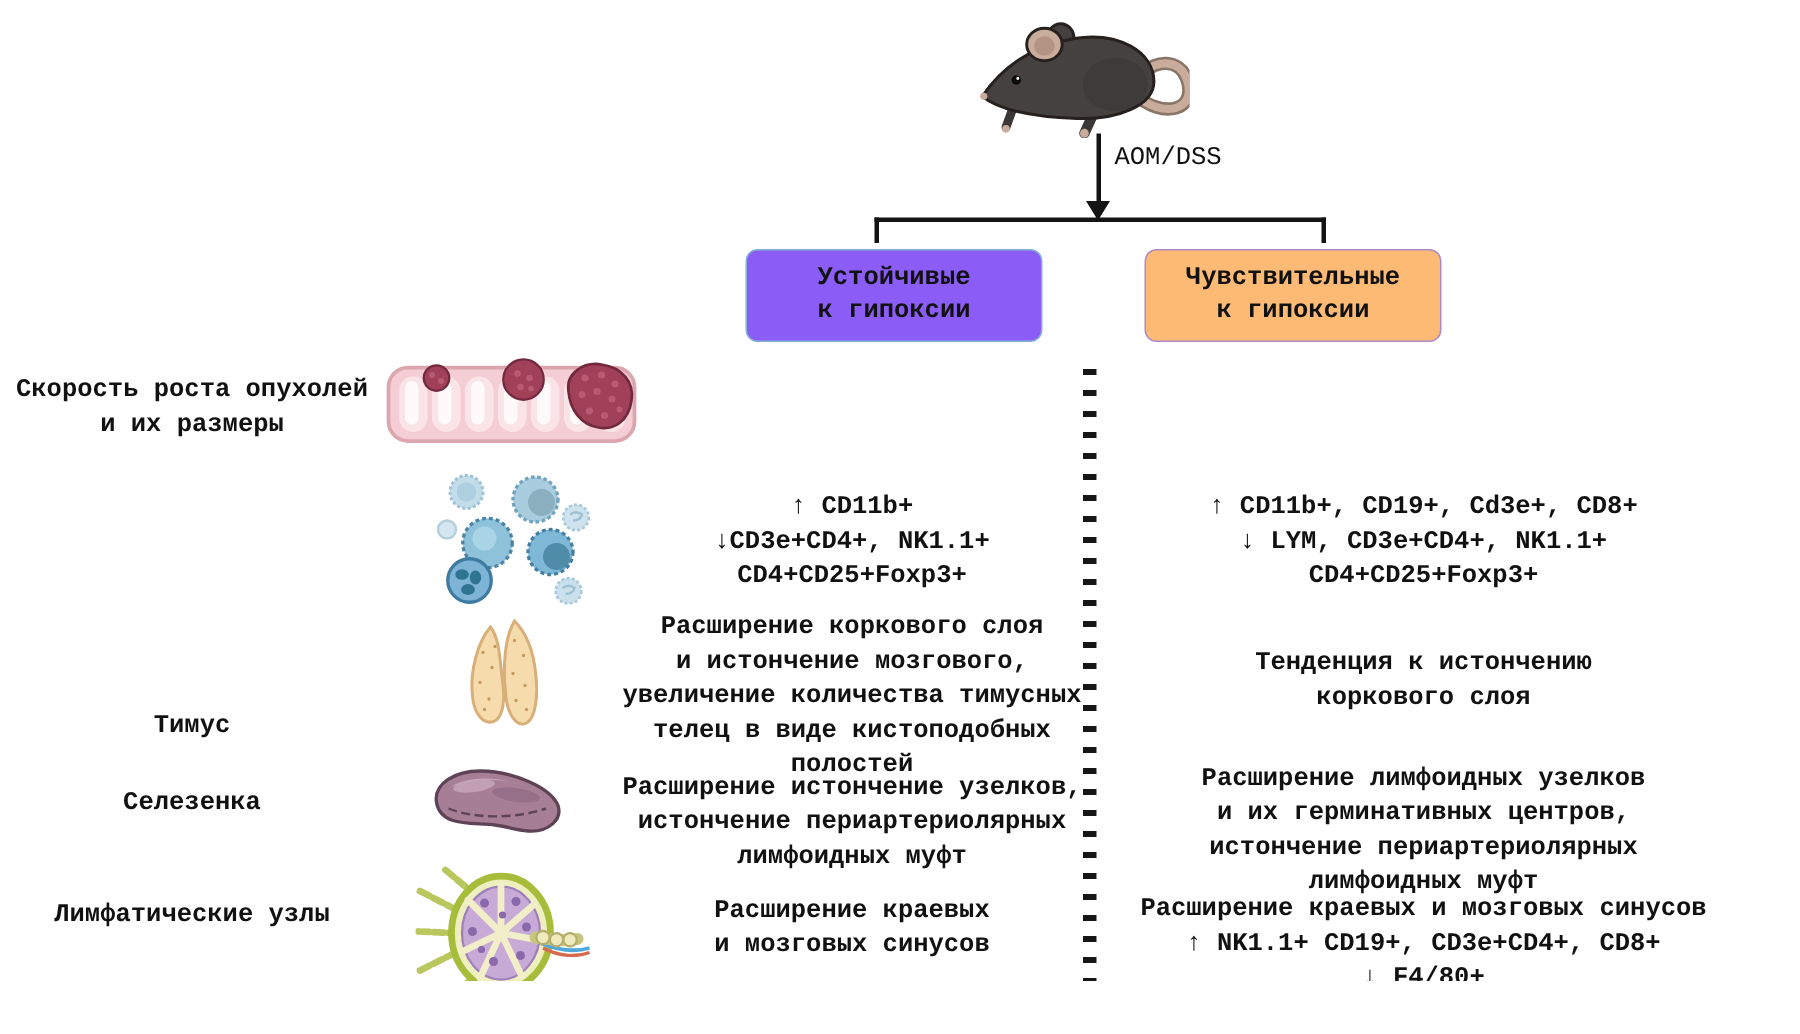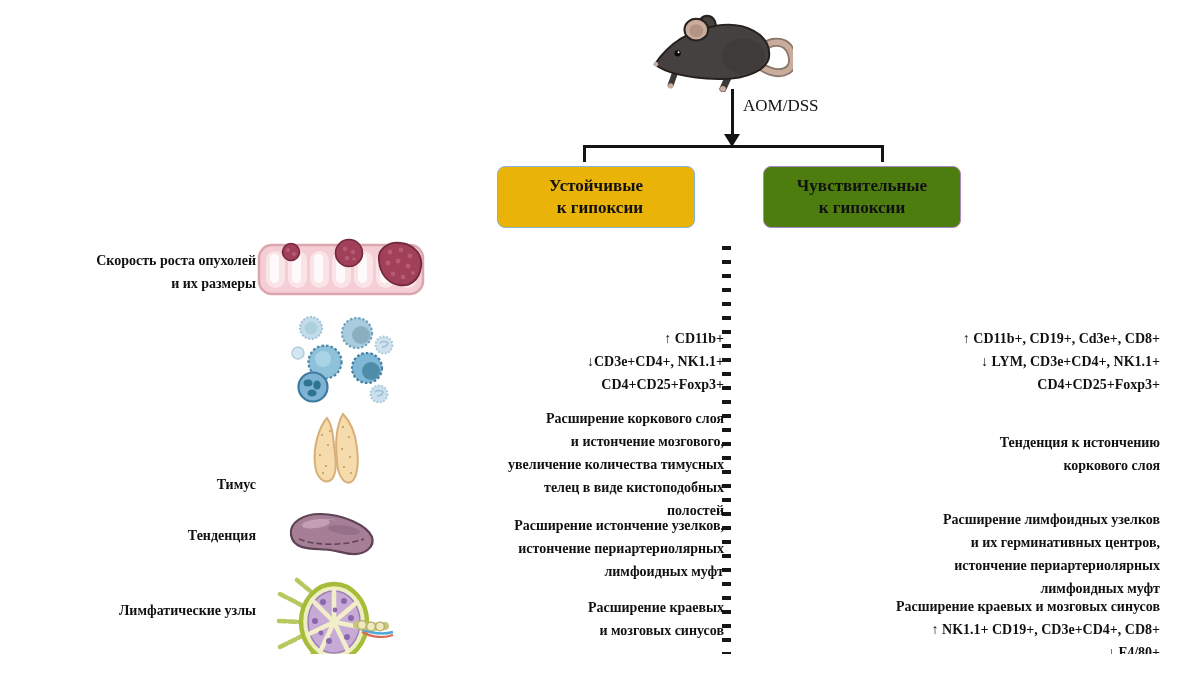--- a/index.html
+++ b/index.html
@@ -1,22 +1,22 @@
 <!DOCTYPE html>
 <html lang="ru"><head>
 <meta charset="utf-8">
 <style>
   html,body{margin:0;padding:0;background:#fff;}
   #canvas{
     position:relative;width:1200px;height:654px;background:#fff;overflow:hidden;
-    font-family:Liberation Serif, serif;color:#111;
+    font-family:Liberation Mono, monospace;color:#111;
   }
   .cell{
-    position:absolute;font-weight:bold;font-size:14px;line-height:23px;
-    text-align:right;white-space:pre-line;color:#111;
+    position:absolute;font-weight:bold;font-size:17px;line-height:23px;
+    text-align:center;white-space:pre-line;color:#111;
   }
   .label-col{left:0;width:256px;}
   .mid-col{left:412px;width:312px;}
   .right-col{left:738px;width:422px;}
   
   .r1-label{top:249px;} .r1-mid{top:247px;} .r1-right{top:247px;}
   .r2-label{top:330px;} .r2-mid{top:327px;} .r2-right{top:327px;}
   .r3-label{top:444px;margin-top:29px;} .r3-mid{top:407px;} .r3-right{top:431px;}
   .r4-label{top:524px;} .r4-mid{top:514px;} .r4-right{top:508px;}
   .r5-label{top:599px;} .r5-mid{top:596px;} .r5-right{top:595px;}
@@ -73,23 +73,23 @@
   </div>
 
   <div class="arrow-line"></div>
   <div class="arrow-head"></div>
   <div class="treatment-label">AOM/DSS</div>
 
   <div class="bracket-h"></div>
   <div class="bracket-tick-l"></div>
   <div class="bracket-tick-r"></div>
 
-  <div class="group-box group-resistant" style="background: #eab308; border-color: rgb(132, 179, 212); text-align: right;">Устойчивые
+  <div class="group-box group-resistant" style="background: #8b5cf6; border-color: rgb(132, 179, 212); text-align: right;">Устойчивые
 к гипоксии</div>
-  <div class="group-box group-sensitive" style="background: #4d7c0f; border-color: rgb(173, 137, 199);">Чувствительные
+  <div class="group-box group-sensitive" style="background: #fdba74; border-color: rgb(173, 137, 199);">Чувствительные
 к гипоксии</div>
 
   <div class="divider-dashed"></div>
 
   <div class="cell label-col r1-label">Скорость роста опухолей
 и их размеры</div>
   <div class="icon-box i1">
     <svg viewBox="0 0 168 64" xmlns="http://www.w3.org/2000/svg" aria-hidden="true">
       <rect x="2" y="8" width="164" height="49" rx="13" fill="#f4ced4" stroke="#dca6af" stroke-width="2.5"></rect>
       <g fill="#fae4e7">
@@ -187,21 +187,21 @@
     </svg>
   </div>
   <div class="cell right-col r3-right">Тенденция к истончению
 коркового слоя</div>
   <div class="cell mid-col r3-mid">Расширение коркового слоя
 и истончение мозгового,
 увеличение количества тимусных
 телец в виде кистоподобных
 полостей</div>
 
-  <div class="cell label-col r4-label">Тенденция</div>
+  <div class="cell label-col r4-label">Селезенка</div>
   <div class="icon-box i4">
     <svg viewBox="0 0 92 50" xmlns="http://www.w3.org/2000/svg" aria-hidden="true">
       <path d="M5 25 C3 12 18 4 34 4 C56 4 81 15 86 27 C89 36 80 45 66 44 C58 43.5 52 41 44 40 C30 38 8 42 5 25 Z" fill="#a67f96" stroke="#5e4356" stroke-width="2.2"></path>
       <path d="M14 15 C24 8 44 7 60 13 C48 8 26 9 14 15 Z" fill="#c9a8ba"></path>
       <ellipse cx="30" cy="14" rx="14" ry="4" fill="#c9a8ba" opacity="0.8" transform="rotate(-8 30 14)"></ellipse>
       <ellipse cx="58" cy="20" rx="16" ry="4.5" fill="#8f6a81" opacity="0.7" transform="rotate(8 58 20)"></ellipse>
       <path d="M13 29 C30 36 58 36 78 29" fill="none" stroke="#5e4356" stroke-width="1.6" stroke-dasharray="6 3"></path>
     </svg>
   </div>
   <div class="cell mid-col r4-mid">Расширение истончение узелков,

